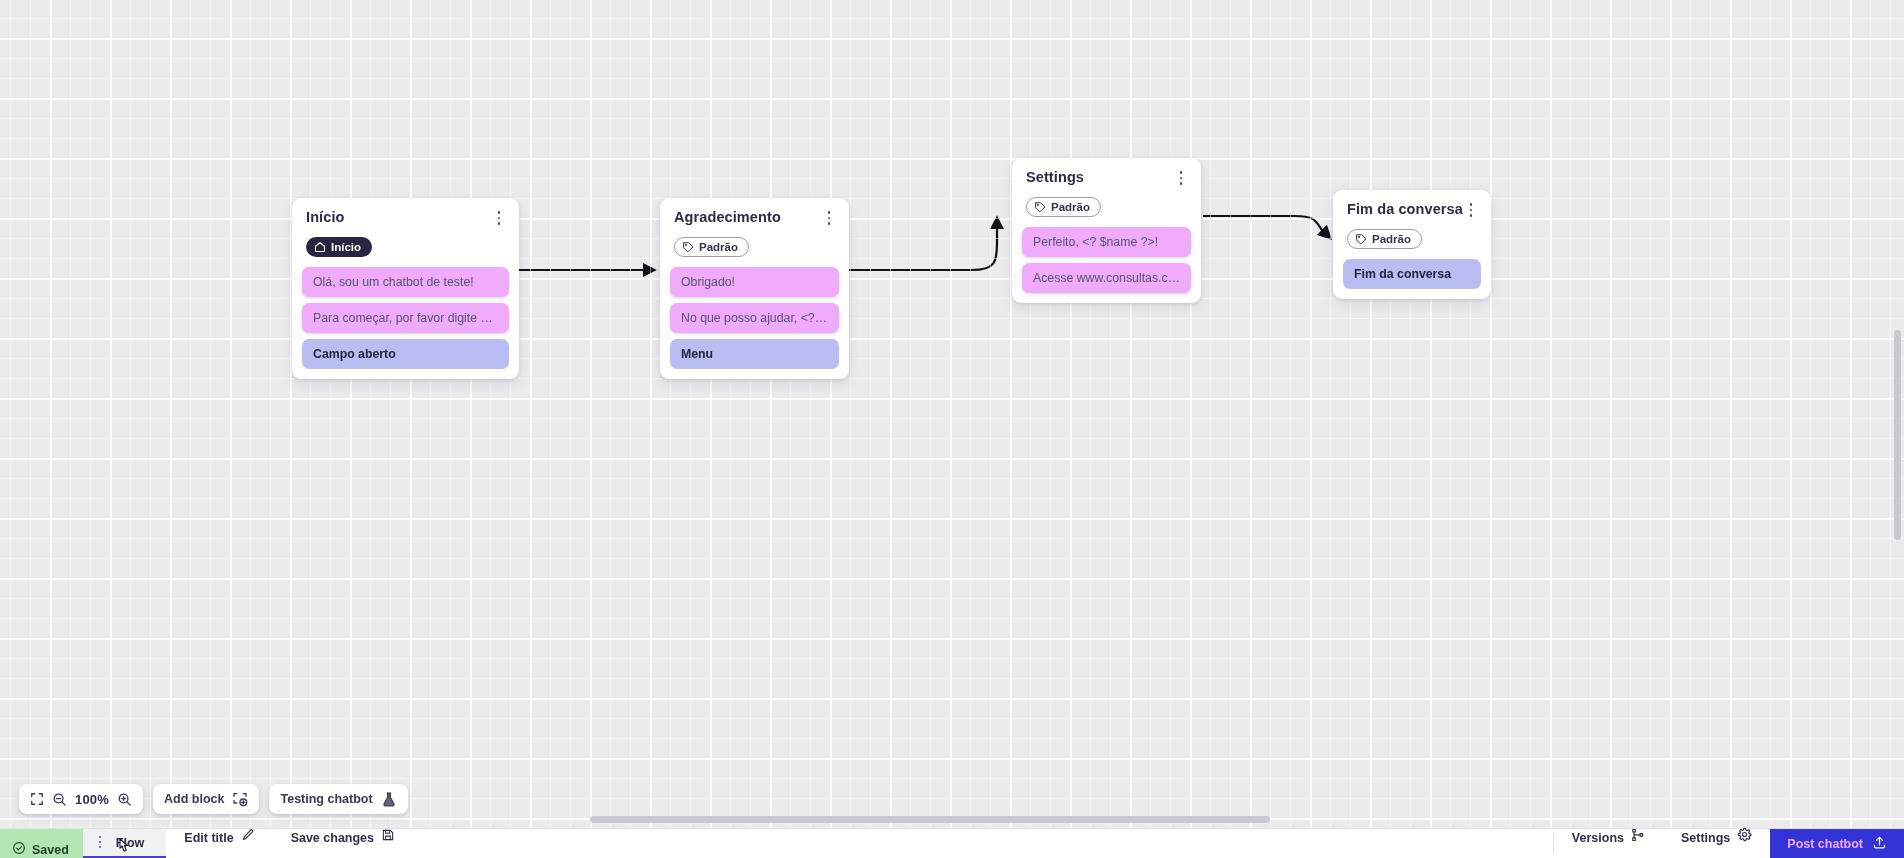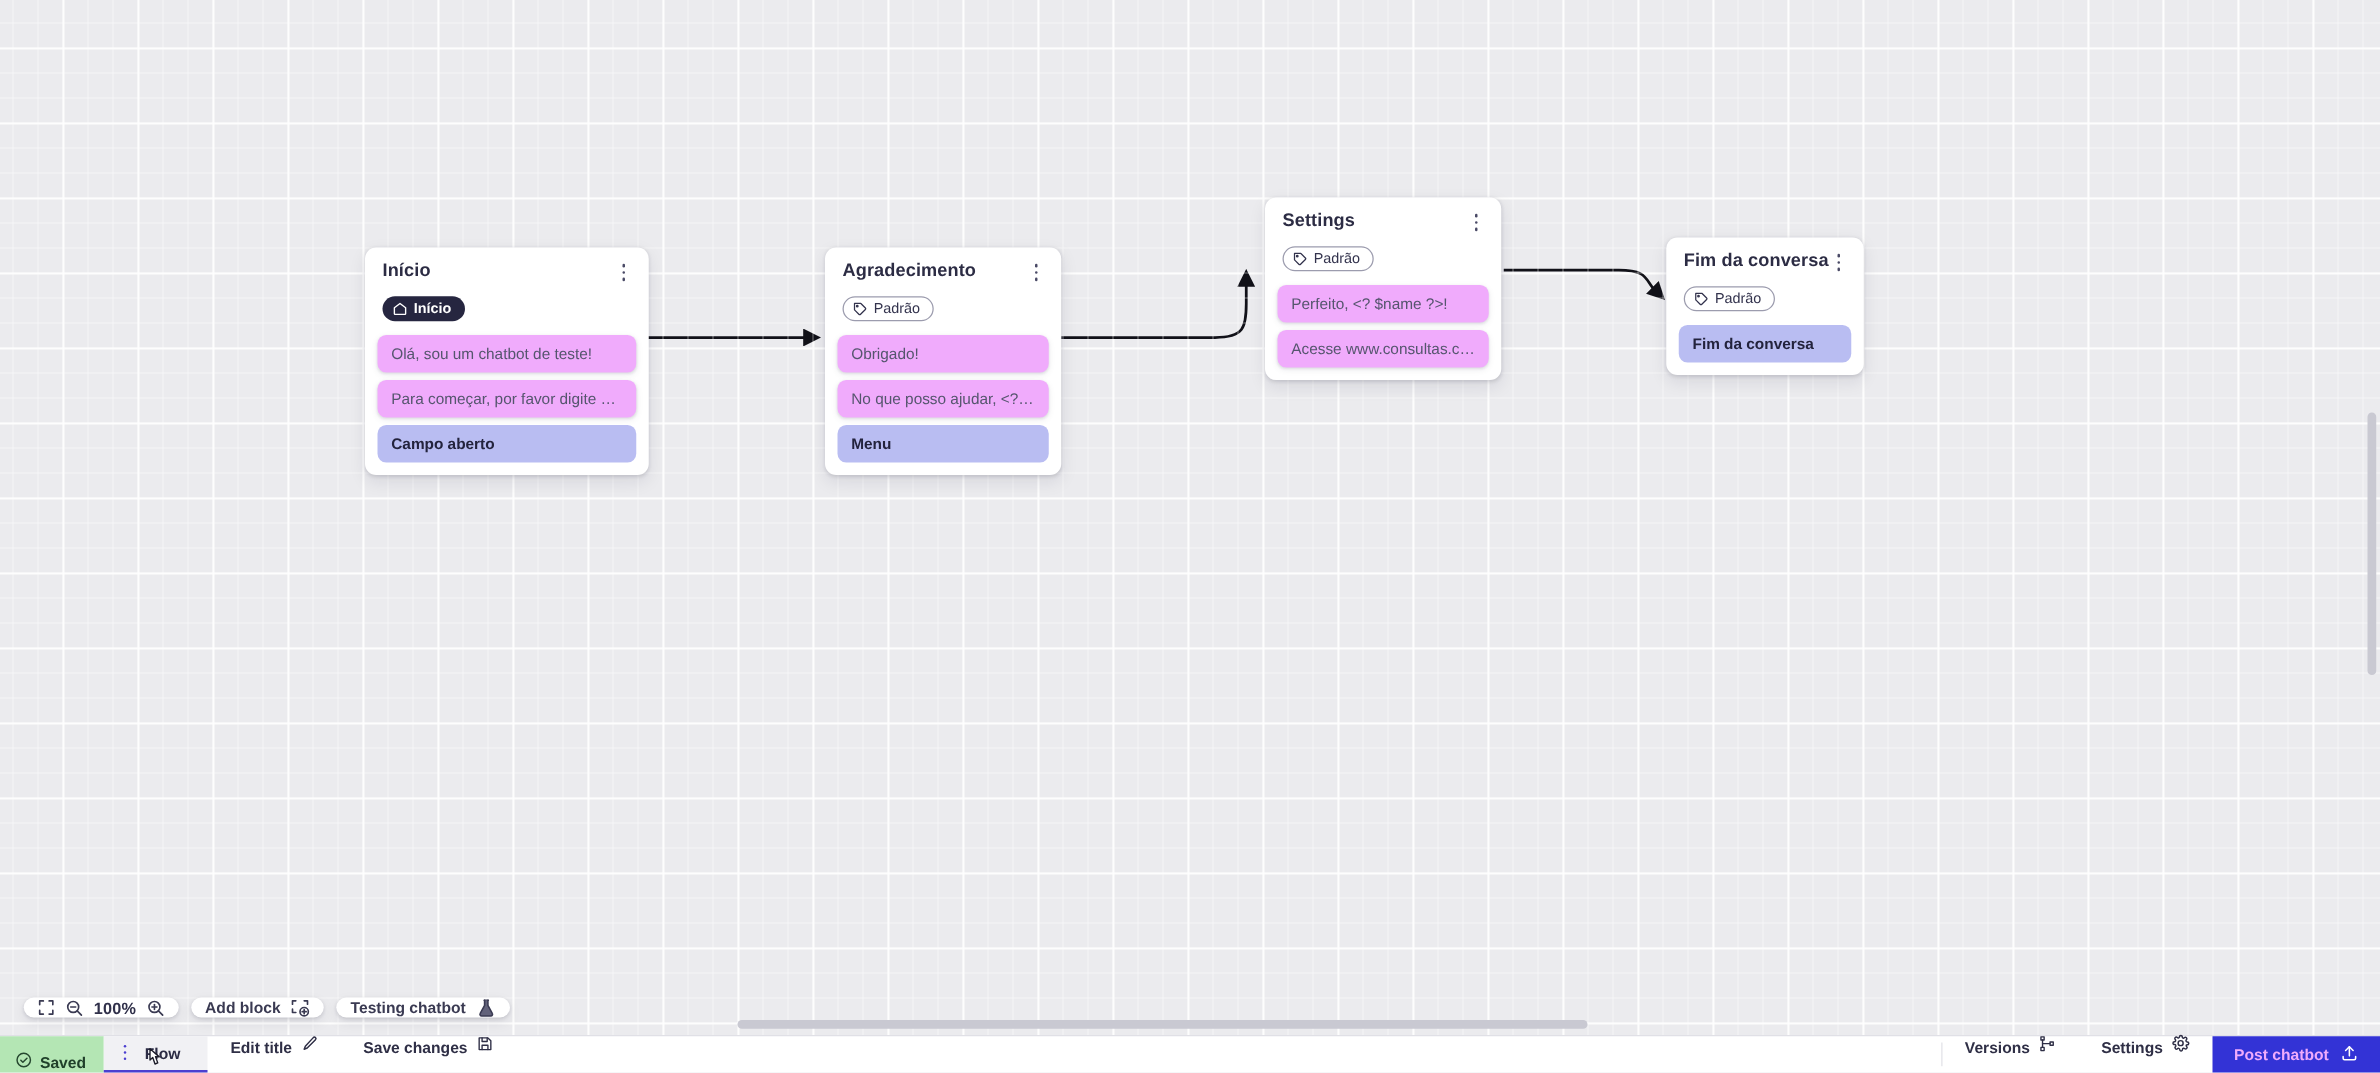--- a/index.html
+++ b/index.html
@@ -64,21 +64,21 @@
     display: inline-flex; align-items: center; gap: 5px;
     background: #262640; color:#ffffff;
     border-radius: 20px; padding: 4px 11px 4px 8px;
     font-size: 11.5px; font-weight: 700;
   }
   .pill-default {
     display: inline-flex; align-items: center; gap: 5px;
     background: #ffffff; color:#33334d;
     border: 1.3px solid #9c9cae;
     border-radius: 20px; padding: 3px 10px 3px 7px;
-    font-size: 11.5px; font-weight: 400;
+    font-size: 11.5px; font-weight: 700;
   }
   .pill-default svg, .pill-home svg { display:block; }
 
   .rows { margin-top: 10px; display:flex; flex-direction:column; gap: 6px; }
   .row {
     background: #f0abfc;
     border-radius: 7px;
     box-shadow: 0 1px 2px rgba(25,25,60,0.10), 0 2px 6px rgba(25,25,60,0.07);
     font-size: 12.3px; color: #55556e;
     padding: 8px 11px;
@@ -94,21 +94,21 @@
 
   
   .float-bar {
     position: absolute; left: 19px; bottom: 44px;
     display: flex; align-items: center; gap: 10px;
     z-index: 20;
   }
   .fb-group {
     background:#fff; border-radius: 8px;
     box-shadow: 0 1px 3px rgba(20,20,50,0.14), 0 4px 10px rgba(20,20,50,0.08);
-    height: 16px; display:flex; align-items:center; gap:8px;
+    height: 30px; display:flex; align-items:center; gap:8px;
     padding: 0 11px;
     font-size: 12.5px; color:#3a3a52; font-weight:600;
   }
   .fb-group .ico { display:flex; align-items:center; cursor:pointer; }
   .fb-zoomval { font-size: 13px; color:#30304a; font-weight:600; letter-spacing:.2px; }
 
   
   .bottom-bar {
     position:absolute; left:0; bottom:0; width:1904px; height:30px;
     background:#ffffff; border-top:1px solid #e0e0e6;

